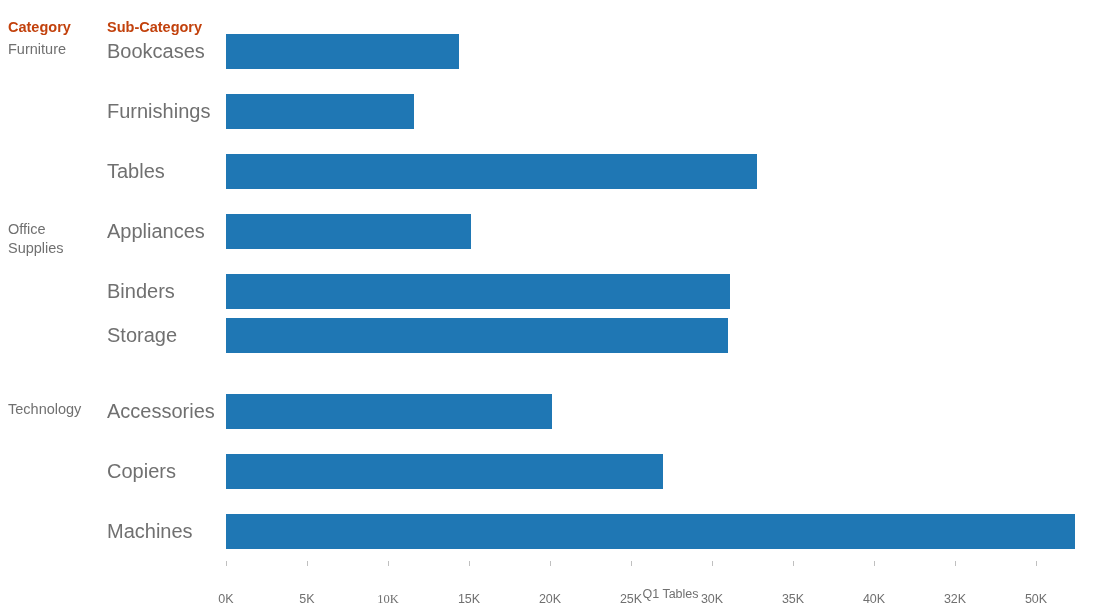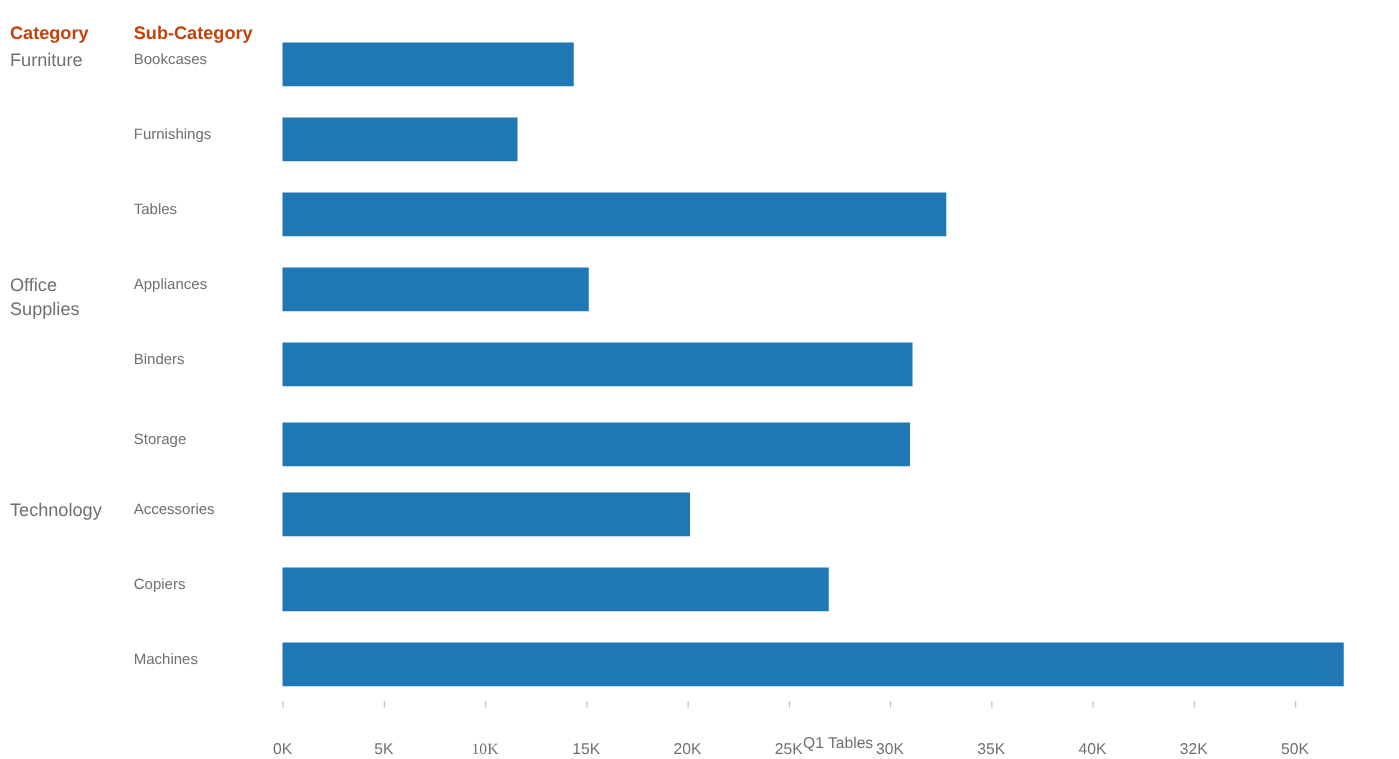--- a/index.html
+++ b/index.html
@@ -61,21 +61,21 @@
     color: #707070;
     line-height: 19px;
     white-space: pre-line;
   }
 
   .sub-label {
     position: absolute;
     left: 107px;
     top: 14px;
     width: 112px;
-    font-size: 12px;
+    font-size: 20px;
     color: #707070;
     white-space: nowrap;
   }
 
   .bar-track {
     position: absolute;
     left: 226px;
     top: 8px;
     height: 35px;
     width: 880px;
@@ -160,21 +160,21 @@
         <div class="bar" title="Appliances: 15100" style="width: 244.62px; background: rgb(31, 119, 180);"></div>
       </div>
     </div>
     <div class="row" style="top: 240px;">
       <div class="cat-label"></div>
       <div class="sub-label">Binders</div>
       <div class="bar-track">
         <div class="bar" title="Binders: 31100" style="width: 503.82px; background: rgb(31, 119, 180);"></div>
       </div>
     </div>
-    <div class="row" style="top: 304px;">
+    <div class="row" style="top: 284px;">
       <div class="cat-label"></div>
       <div class="sub-label">Storage</div>
       <div class="bar-track">
         <div class="bar" title="Storage: 31000" style="width: 502.2px; background: rgb(31, 119, 180);"></div>
       </div>
     </div>
     <div class="row" style="top: 360px;">
       <div class="cat-label">Technology</div>
       <div class="sub-label">Accessories</div>
       <div class="bar-track">

